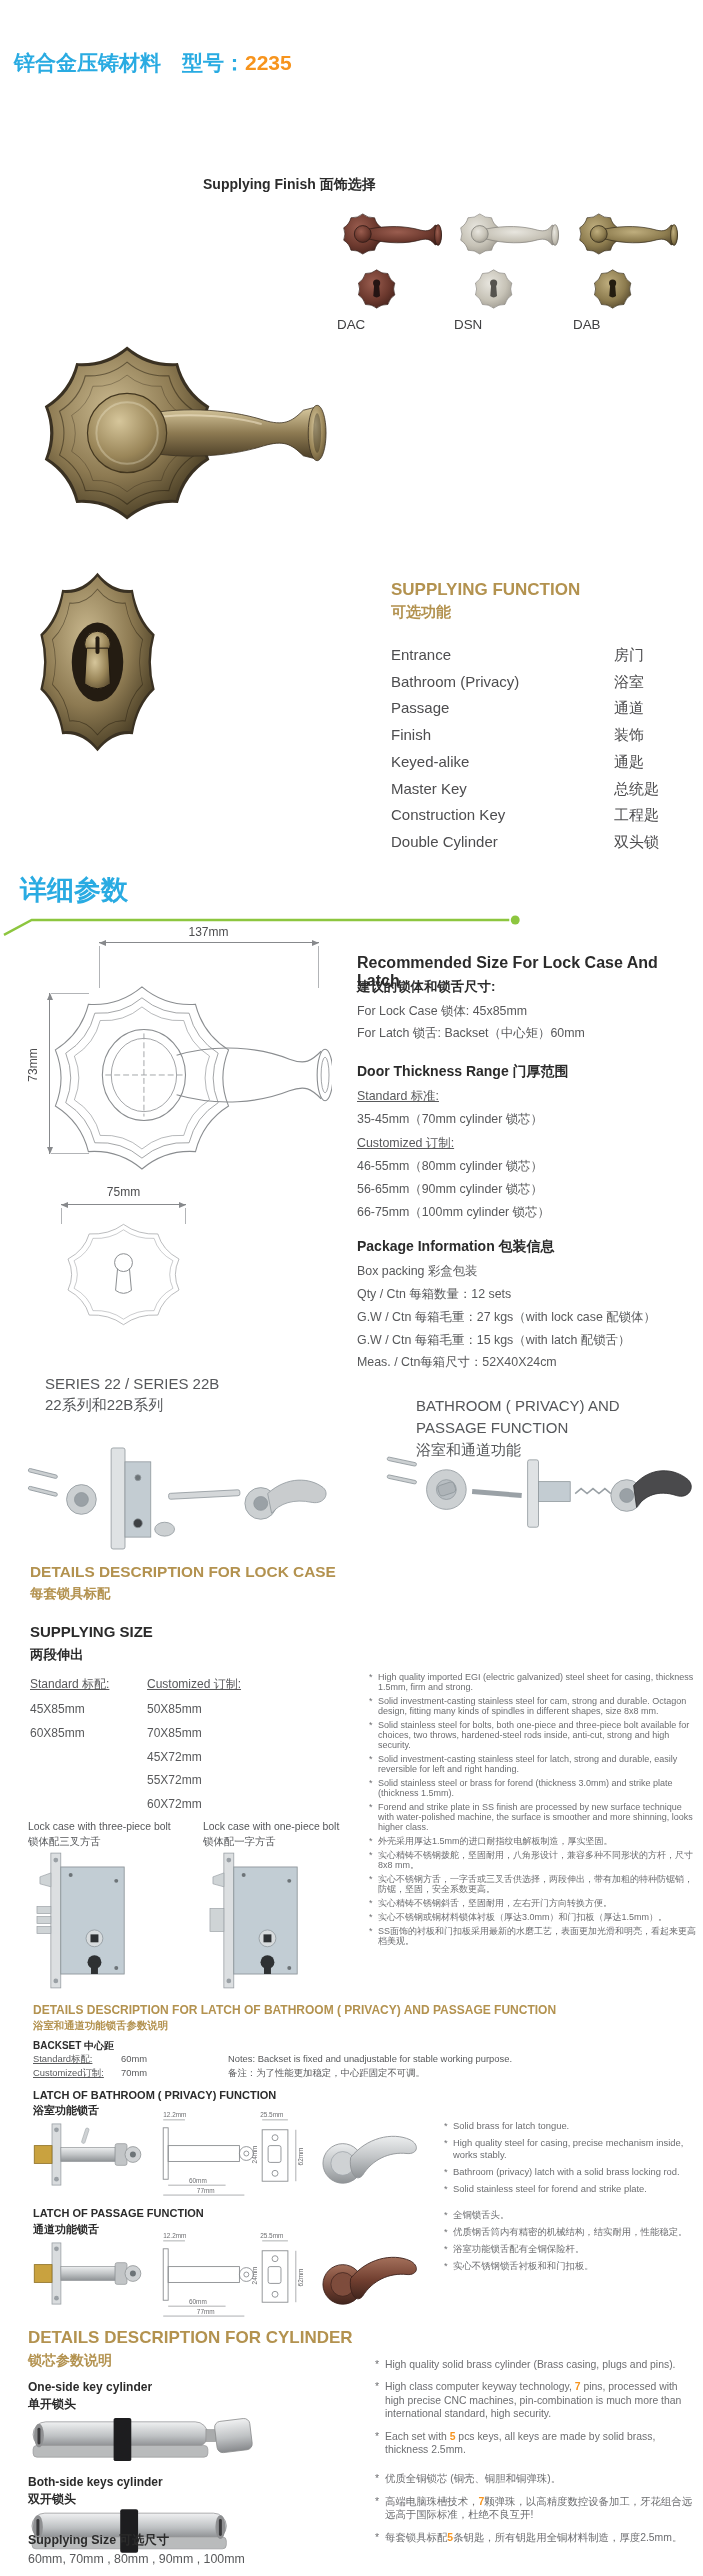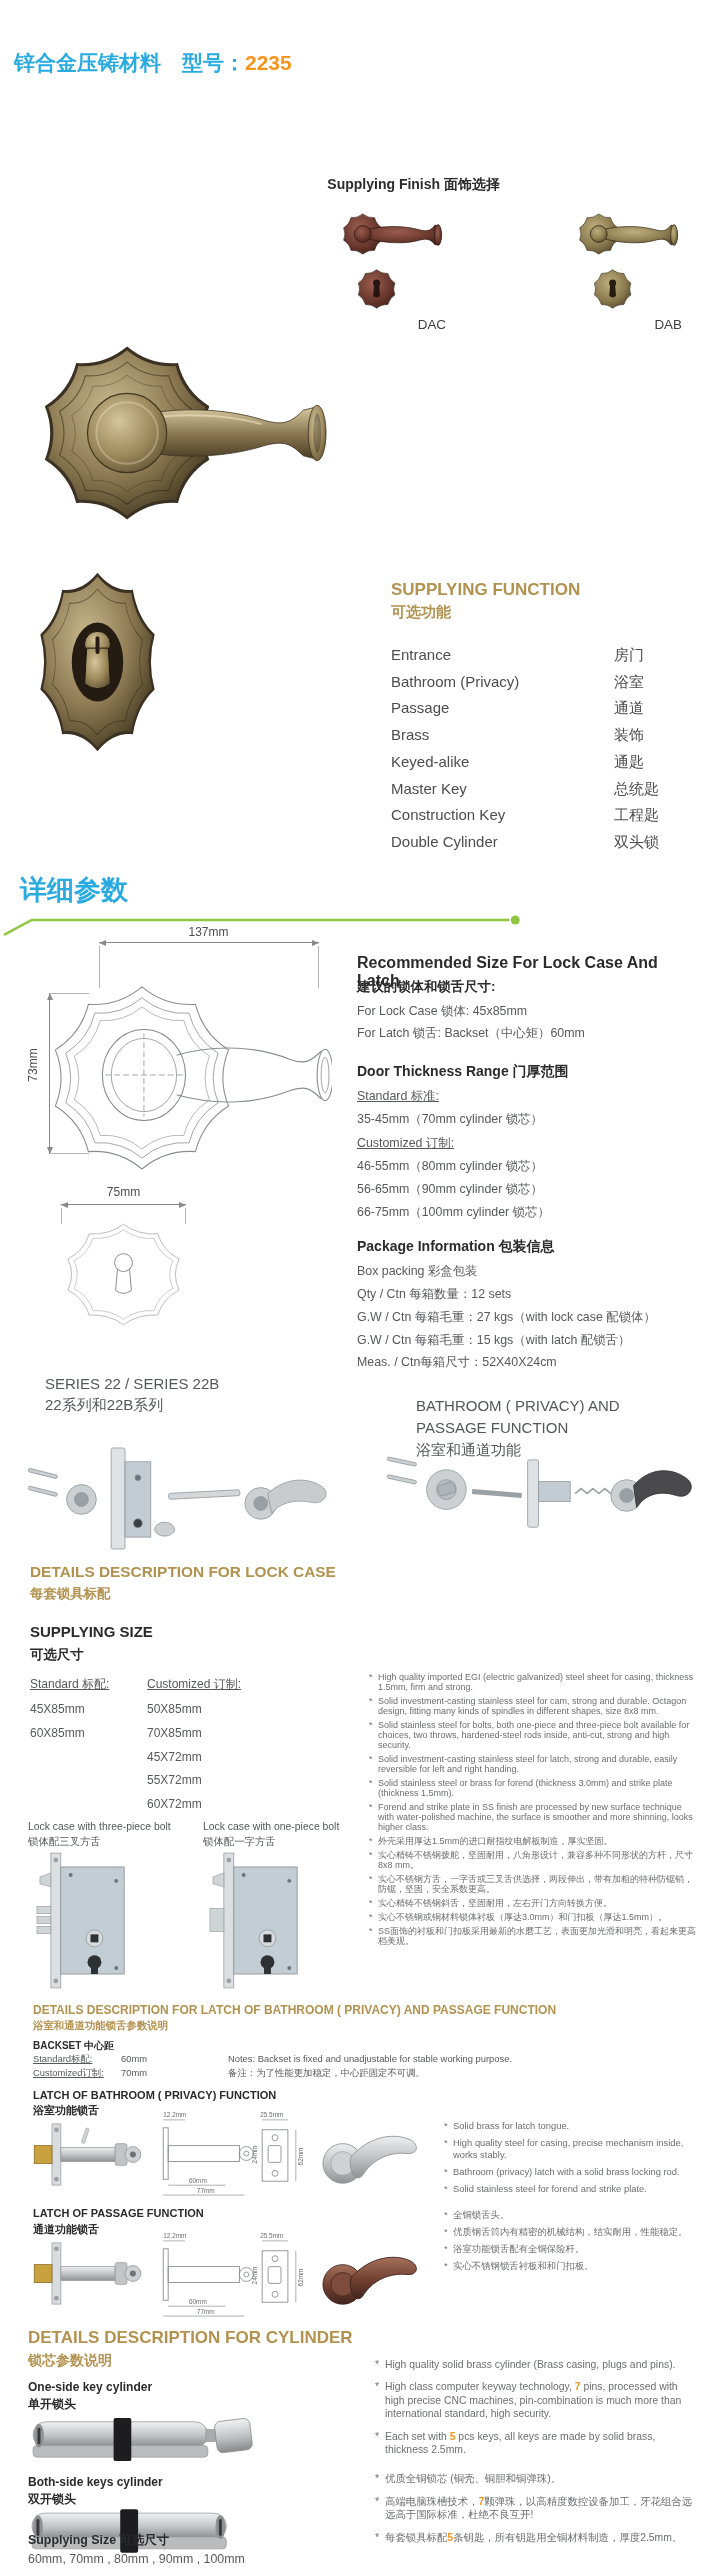--- a/index.html
+++ b/index.html
@@ -6,21 +6,21 @@
   html,body{background:#fff}
   body{font-family:"Liberation Sans","DejaVu Sans",sans-serif;color:#58595b}
   .page{position:relative;width:703px;height:2576px;background:#fff;overflow:hidden}
   .abs{position:absolute}
   .b{font-weight:bold}
   .blue{color:#29abe2}
   .orange{color:#f7941d}
   .gold{color:#b3924f}
   .dark{color:#2b2b2b}
   .u{text-decoration:underline}
-  .ctr{text-align:right}
+  .ctr{text-align:left}
   .s15{font-size:15px;color:#4d4d4f}
   .s125{font-size:12.4px;color:#58595b}
   .bul{position:relative;padding-left:9px;font-size:9px;line-height:10px;margin-bottom:4px;color:#6d6e71}
   .bul:before{content:"*";position:absolute;left:0;top:0;color:#6d6e71}
   .lbul{position:relative;padding-left:9px;font-size:9.4px;line-height:12px;margin-bottom:5px;color:#6d6e71}
   .lbul:before{content:"*";position:absolute;left:0;top:0}
   .cbul{position:relative;padding-left:10px;font-size:10.4px;line-height:13.4px;margin-bottom:9px;color:#6d6e71}
   .cbul:before{content:"*";position:absolute;left:0;top:0}
   .dim-h{position:absolute;height:0;border-top:1px solid #87898c}
   .dim-h:before{content:"";position:absolute;left:0;top:-3.5px;border:3.5px solid transparent;border-right:7px solid #87898c;border-left:0}
@@ -103,20 +103,34 @@
       <circle cx="26" cy="26" r="8.5" fill="url(#gDAC)" stroke="#2e1a15" stroke-width="0.8"></circle>
     </svg>
     <svg width="109" height="46" style="margin-top:6px" viewBox="0 0 110 46">
       <use href="#scPath" transform="translate(19,2) scale(0.21)" fill="url(#gDAC)" stroke="#2e1a15" stroke-width="3"></use>
       <circle cx="40" cy="17" r="3.6" fill="#241413"></circle>
       <path d="M37.5 19 L36.6 30 Q40 33 43.4 30 L42.5 19 Z" fill="#241413"></path>
     </svg>
     <div class="ctr" style="margin-top:5px;font-size:13.4px;color:#404042">DAC</div>
   </div>
 
+  <div class="abs" style="left:454px;top:208px;width:109px">
+    <svg width="109" height="52" viewBox="0 0 110 52">
+      <use href="#scPath" transform="translate(4,4) scale(0.22)" fill="url(#gDSN)" stroke="#82807a" stroke-width="3"></use>
+      <path d="M32 21 C52 17 70 18 84 22 C92 24 95 22 99 17 L103 18 C106 24 106 30 103 36 L99 37 C95 32 92 30 84 32 C70 36 52 36 32 31 Z" fill="url(#gDSN)" stroke="#82807a" stroke-width="0.7"></path>
+      <ellipse cx="102" cy="27" rx="3.5" ry="10.5" fill="url(#gDSN)" stroke="#82807a" stroke-width="0.7"></ellipse>
+      <circle cx="26" cy="26" r="8.5" fill="url(#gDSN)" stroke="#82807a" stroke-width="0.8"></circle>
+    </svg>
+    <svg width="109" height="46" style="margin-top:6px" viewBox="0 0 110 46">
+      <use href="#scPath" transform="translate(19,2) scale(0.21)" fill="url(#gDSN)" stroke="#82807a" stroke-width="3"></use>
+      <circle cx="40" cy="17" r="3.6" fill="#55534e"></circle>
+      <path d="M37.5 19 L36.6 30 Q40 33 43.4 30 L42.5 19 Z" fill="#55534e"></path>
+    </svg>
+    <div class="ctr" style="margin-top:5px;font-size:13.4px;color:#404042">DSN</div>
+  </div>
 
   <div class="abs" style="left:573px;top:208px;width:109px">
     <svg width="109" height="52" viewBox="0 0 110 52">
       <use href="#scPath" transform="translate(4,4) scale(0.22)" fill="url(#gDAB)" stroke="#322a18" stroke-width="3"></use>
       <path d="M32 21 C52 17 70 18 84 22 C92 24 95 22 99 17 L103 18 C106 24 106 30 103 36 L99 37 C95 32 92 30 84 32 C70 36 52 36 32 31 Z" fill="url(#gDAB)" stroke="#322a18" stroke-width="0.7"></path>
       <ellipse cx="102" cy="27" rx="3.5" ry="10.5" fill="url(#gDAB)" stroke="#322a18" stroke-width="0.7"></ellipse>
       <circle cx="26" cy="26" r="8.5" fill="url(#gDAB)" stroke="#322a18" stroke-width="0.8"></circle>
     </svg>
     <svg width="109" height="46" style="margin-top:6px" viewBox="0 0 110 46">
       <use href="#scPath" transform="translate(19,2) scale(0.21)" fill="url(#gDAB)" stroke="#322a18" stroke-width="3"></use>
@@ -151,21 +165,21 @@
 
   <div class="abs b gold" style="left:391px;top:580px;font-size:17px">SUPPLYING FUNCTION</div>
   <div class="abs b gold" style="left:391px;top:603px;font-size:15px">可选功能</div>
 
   <div class="abs s15" style="left:391px;top:646px">Entrance</div>
   <div class="abs s15" style="left:614px;top:646px">房门</div>
   <div class="abs s15" style="left:391px;top:673px">Bathroom (Privacy)</div>
   <div class="abs s15" style="left:614px;top:673px">浴室</div>
   <div class="abs s15" style="left:391px;top:699px">Passage</div>
   <div class="abs s15" style="left:614px;top:699px">通道</div>
-  <div class="abs s15" style="left:391px;top:726px">Brass</div>
+  <div class="abs s15" style="left:391px;top:726px">Finish</div>
   <div class="abs s15" style="left:614px;top:726px">装饰</div>
   <div class="abs s15" style="left:391px;top:753px">Keyed-alike</div>
   <div class="abs s15" style="left:614px;top:753px">通匙</div>
   <div class="abs s15" style="left:391px;top:780px">Master Key</div>
   <div class="abs s15" style="left:614px;top:780px">总统匙</div>
   <div class="abs s15" style="left:391px;top:806px">Construction Key</div>
   <div class="abs s15" style="left:614px;top:806px">工程匙</div>
   <div class="abs s15" style="left:391px;top:833px">Double Cylinder</div>
   <div class="abs s15" style="left:614px;top:833px">双头锁</div>
 
@@ -274,21 +288,21 @@
       <circle cx="248" cy="64" r="16"></circle>
       <circle cx="248" cy="64" r="7" fill="#9aa1a6"></circle>
       <path d="M255 54 C272 34 296 36 310 48 C318 56 310 68 298 64 C280 58 266 64 258 76 Z" fill="#4a4a4c" stroke="#2d2d2f"></path>
     </g>
   </svg>
 
   <div class="abs b gold" style="left:30px;top:1563px;font-size:15.4px">DETAILS DESCRIPTION FOR LOCK CASE</div>
   <div class="abs b gold" style="left:30px;top:1585px;font-size:13.4px">每套锁具标配</div>
 
   <div class="abs b dark" style="left:30px;top:1623px;font-size:15px">SUPPLYING SIZE</div>
-  <div class="abs b dark" style="left:30px;top:1646px;font-size:13.4px">可选尺寸</div>
+  <div class="abs b dark" style="left:30px;top:1646px;font-size:13.4px">两段伸出</div>
 
   <div class="abs u" style="left:30px;top:1676px;font-size:12px">Standard 标配:</div>
   <div class="abs u" style="left:147px;top:1676px;font-size:12px">Customized 订制:</div>
   <div class="abs" style="left:30px;top:1702px;font-size:12px">45X85mm</div>
   <div class="abs" style="left:30px;top:1726px;font-size:12px">60X85mm</div>
   <div class="abs" style="left:147px;top:1702px;font-size:12px">50X85mm</div>
   <div class="abs" style="left:147px;top:1726px;font-size:12px">70X85mm</div>
   <div class="abs" style="left:147px;top:1750px;font-size:12px">45X72mm</div>
   <div class="abs" style="left:147px;top:1773px;font-size:12px">55X72mm</div>
   <div class="abs" style="left:147px;top:1797px;font-size:12px">60X72mm</div>

